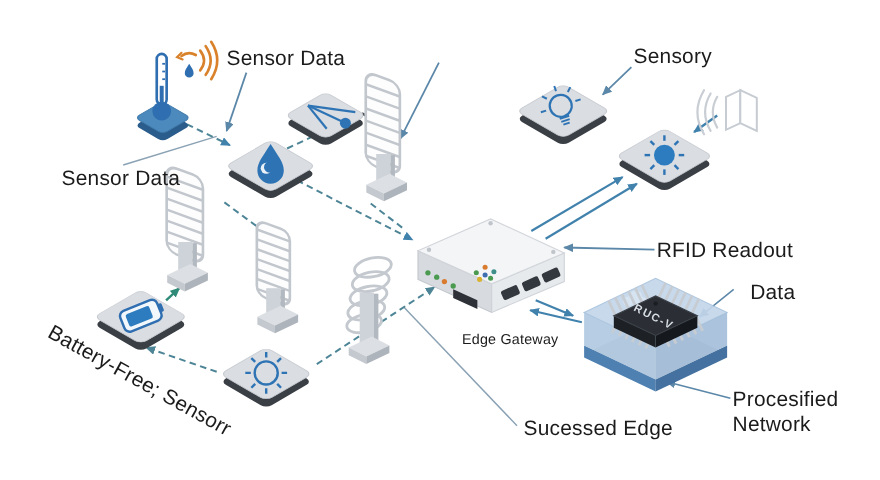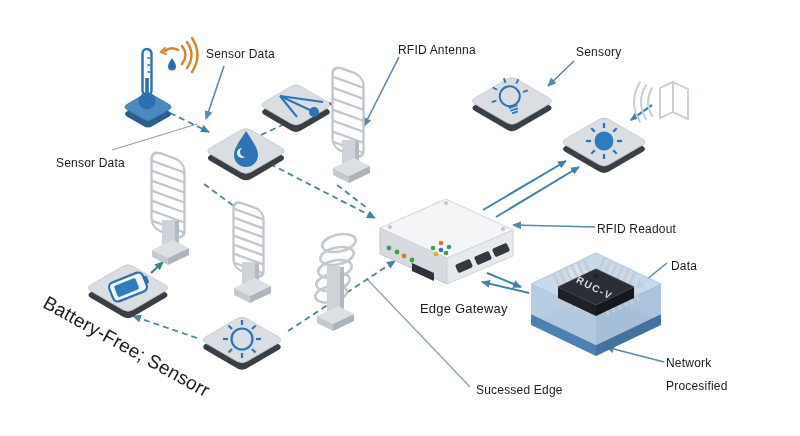--- a/index.html
+++ b/index.html
@@ -1,19 +1,19 @@
 <!DOCTYPE html>
 <html><head>
 <meta charset="utf-8">
 <style>
   html,body{margin:0;padding:0;background:#ffffff;}
   #stage{position:relative;width:800px;height:436px;background:#ffffff;overflow:hidden;
          font-family:"Liberation Sans",sans-serif;}
   #art{position:absolute;left:0;top:0;}
-  .lbl{position:absolute;color:#1b1b1b;font-size:12px;line-height:22px;letter-spacing:.2px;white-space:nowrap;}
+  .lbl{position:absolute;color:#1b1b1b;font-size:19px;line-height:22px;letter-spacing:.2px;white-space:nowrap;}
   #l-edge-gateway{font-size:13px;}
   #l-processed,#l-network{line-height:23px;white-space:normal;}
   #l-battery{font-size:19px;transform:rotate(29deg);transform-origin:0 0;}
 </style>
 </head>
 <body>
 
 <div id="stage">
 
 <svg id="art" width="800" height="436" viewBox="0 0 800 436">
@@ -309,27 +309,26 @@
       <path d="M-8,-14 Q-16,0 -8,14"></path>
       <path d="M-14,-17 Q-24,0 -14,17"></path>
       <path d="M-20,-20 Q-32,0 -20,20"></path>
     </g>
     <polygon points="0,-14 13,-20 13,10 0,16" fill="#ffffff" stroke="#c6ccd2" stroke-width="1.8"></polygon>
     <polygon points="13,-20 28,-13 28,17 13,10" fill="#ffffff" stroke="#c6ccd2" stroke-width="1.8"></polygon>
   </g>
 </svg>
 
   <div class="lbl" id="l-sensor-top" style="left:206px;top:43px">Sensor Data</div>
-  <div class="lbl" id="l-rfid-antenna" style="left:398px;top:39px">RFID Antenna</div>
   <div class="lbl" id="l-sensory" style="left:576px;top:41px">Sensory</div>
   <div class="lbl" id="l-sensor-left" style="left:56px;top:152px">Sensor Data</div>
   <div class="lbl" id="l-rfid-readout" style="left:597px;top:218px">RFID Readout</div>
   <div class="lbl" id="l-edge-gateway" style="left:420px;top:298px">Edge Gateway</div>
   <div class="lbl" id="l-processed" style="left:668px;top:255px">
-    <div style="margin-left:3px">Data</div>
+    <div style="margin-left:14px">Data</div>
   </div>
   <div class="lbl" id="l-network" style="left:666px;top:352px">
+    <div>Procesified</div>
     <div>Network</div>
-    <div>Procesified</div>
   </div>
   <div class="lbl" id="l-sucessed" style="left:476px;top:379px">Sucessed Edge</div>
   <div class="lbl" id="l-battery" style="left:50px;top:292px">Battery-Free; Sensorr</div>
 </div>
 
 </body></html>

